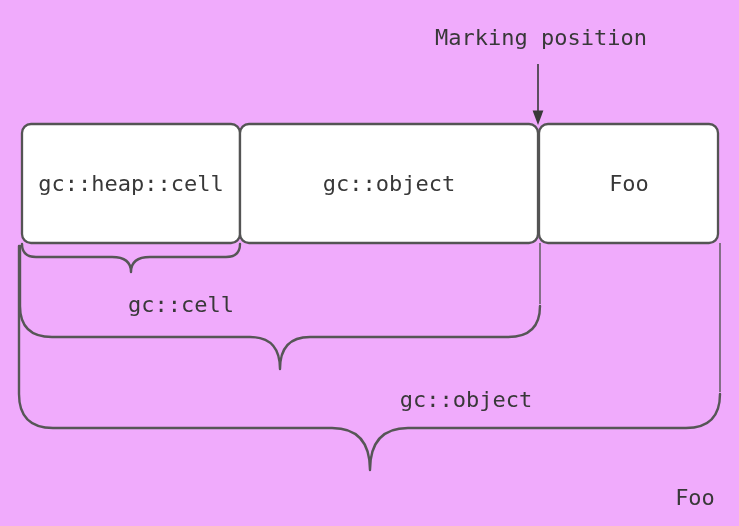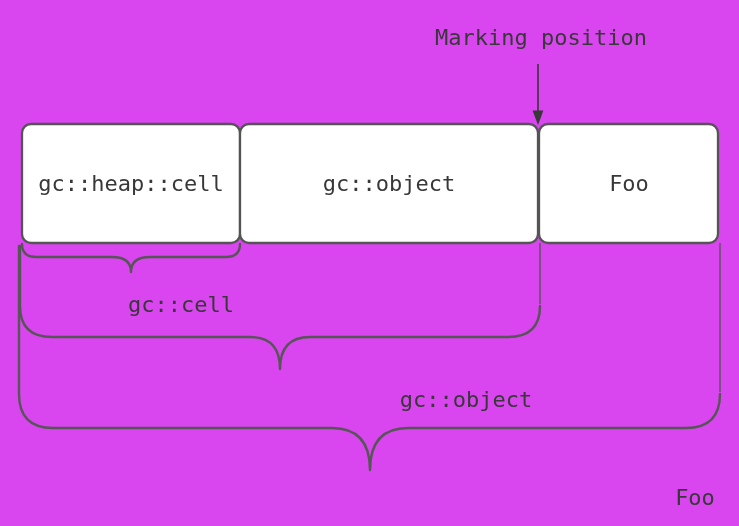--- a/index.html
+++ b/index.html
@@ -4,21 +4,21 @@
 <style>
   html, body {
     margin: 0;
     padding: 0;
     background: #ffffff;
   }
   .canvas {
     position: relative;
     width: 739px;
     height: 526px;
-    background: #d946ef;
+    background: #f0abfc;
     overflow: hidden;
   }
   svg {
     display: block;
   }
   .box {
     fill: #ffffff;
     stroke: #545454;
     stroke-width: 2.3;
   }

